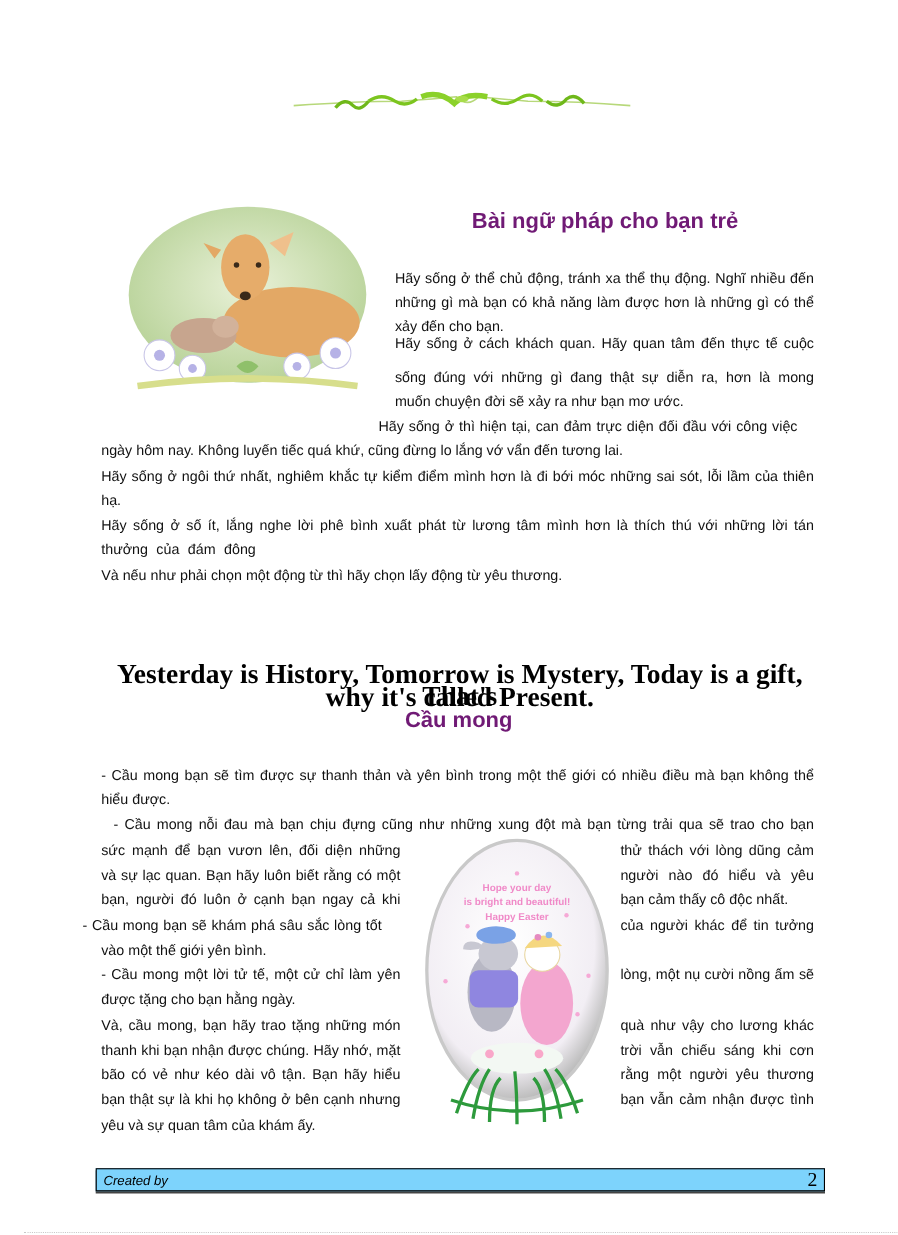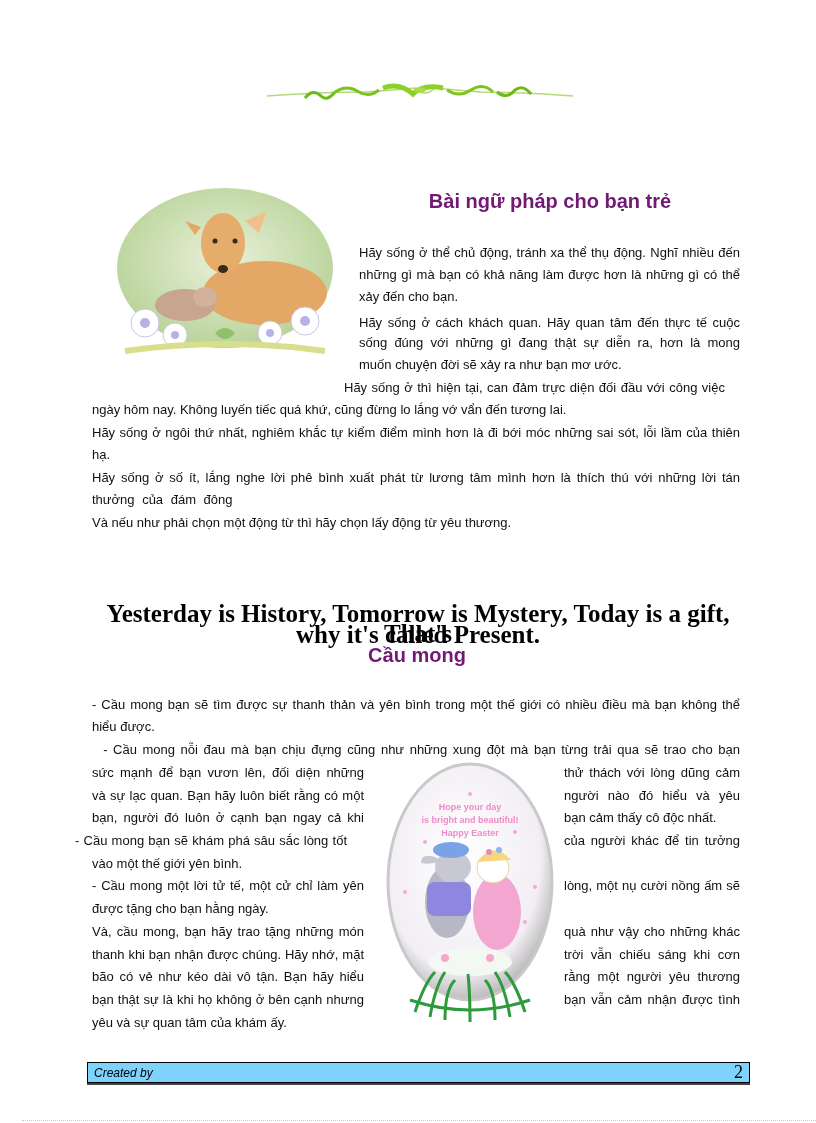--- a/index.html
+++ b/index.html
@@ -62,21 +62,21 @@
     <path d="M110 150 q10 -10 20 0 q-10 12 -20 0z" fill="#8fc06a"></path>
     <path d="M20 168 q100 -14 200 0" stroke="#d7de8c" stroke-width="6" fill="none"></path>
   </svg>
 </div>
 
 <div class="abs h-sans" style="left:400px; top:190px; width:300px; height:26px;">Bài ngữ pháp cho bạn trẻ</div>
 
 <div class="line" style="left:359px; top:245px; width:381px;">Hãy sống ở thể chủ động, tránh xa thể thụ động. Nghĩ nhiều đến</div>
 <div class="line" style="left:359px; top:267px; width:381px;">những gì mà bạn có khả năng làm được hơn là những gì có thể</div>
 <div class="line last" style="left:359px; top:289px; width:381px;">xảy đến cho bạn.</div>
-<div class="line" style="left:359px; top:315px; width:381px;">Hãy sống ở cách khách quan. Hãy quan tâm đến thực tế cuộc</div>
+<div class="line" style="left:359px; top:304px; width:381px;">Hãy sống ở cách khách quan. Hãy quan tâm đến thực tế cuộc</div>
 <div class="line" style="left:359px; top:335px; width:381px;">sống đúng với những gì đang thật sự diễn ra, hơn là mong</div>
 <div class="line last" style="left:359px; top:357px; width:381px;">muốn chuyện đời sẽ xảy ra như bạn mơ ước.</div>
 <div class="line" style="left:344px; top:380px; width:381px;">Hãy sống ở thì hiện tại, can đảm trực diện đối đầu với công việc</div>
 <div class="line last" style="left:92px; top:402px; width:648px;">ngày hôm nay. Không luyến tiếc quá khứ, cũng đừng lo lắng vớ vẩn đến tương lai.</div>
 <div class="line" style="left:92px; top:425px; width:648px;">Hãy sống ở ngôi thứ nhất, nghiêm khắc tự kiểm điểm mình hơn là đi bới móc những sai sót, lỗi lầm của thiên</div>
 <div class="line last" style="left:92px; top:447px; width:648px;">hạ.</div>
 <div class="line" style="left:92px; top:470px; width:648px;">Hãy sống ở số ít, lắng nghe lời phê bình xuất phát từ lương tâm mình hơn là thích thú với những lời tán</div>
 <div class="line last" style="left:92px; top:492px; width:648px; word-spacing:4px;">thưởng của đám đông</div>
 <div class="line last" style="left:92px; top:515px; width:648px;">Và nếu như phải chọn một động từ thì hãy chọn lấy động từ yêu thương.</div>
 
@@ -100,21 +100,21 @@
 <div class="line" style="left:92px; top:947px; width:272px;">thanh khi bạn nhận được chúng. Hãy nhớ, mặt</div>
 <div class="line" style="left:92px; top:969px; width:272px;">bão có vẻ như kéo dài vô tận. Bạn hãy hiểu</div>
 <div class="line" style="left:92px; top:992px; width:272px;">bạn thật sự là khi họ không ở bên cạnh nhưng</div>
 <div class="line last" style="left:92px; top:1015px; width:272px;">yêu và sự quan tâm của khám ấy.</div>
 
 <div class="line" style="left:564px; top:765px; width:176px;">thử thách với lòng dũng cảm</div>
 <div class="line" style="left:564px; top:788px; width:176px;">người nào đó hiểu và yêu</div>
 <div class="line last" style="left:564px; top:810px; width:176px;">bạn cảm thấy cô độc nhất.</div>
 <div class="line" style="left:564px; top:833px; width:176px;">của người khác để tin tưởng</div>
 <div class="line" style="left:564px; top:878px; width:176px;">lòng, một nụ cười nồng ấm sẽ</div>
-<div class="line" style="left:564px; top:924px; width:176px;">quà như vậy cho những khác</div>
+<div class="line" style="left:564px; top:924px; width:176px;">quà như vậy cho lương khác</div>
 <div class="line" style="left:564px; top:947px; width:176px;">trời vẫn chiếu sáng khi cơn</div>
 <div class="line" style="left:564px; top:969px; width:176px;">rằng một người yêu thương</div>
 <div class="line" style="left:564px; top:992px; width:176px;">bạn vẫn cảm nhận được tình</div>
 
 <div class="abs" style="left:385px; top:762px; width:170px; height:268px;">
   <svg width="170" height="268" viewBox="0 0 170 268">
     <defs>
       <radialGradient id="eggG" cx="45%" cy="40%" r="60%">
         <stop offset="0%" stop-color="#ffffff"></stop>
         <stop offset="80%" stop-color="#f2eef4"></stop>

